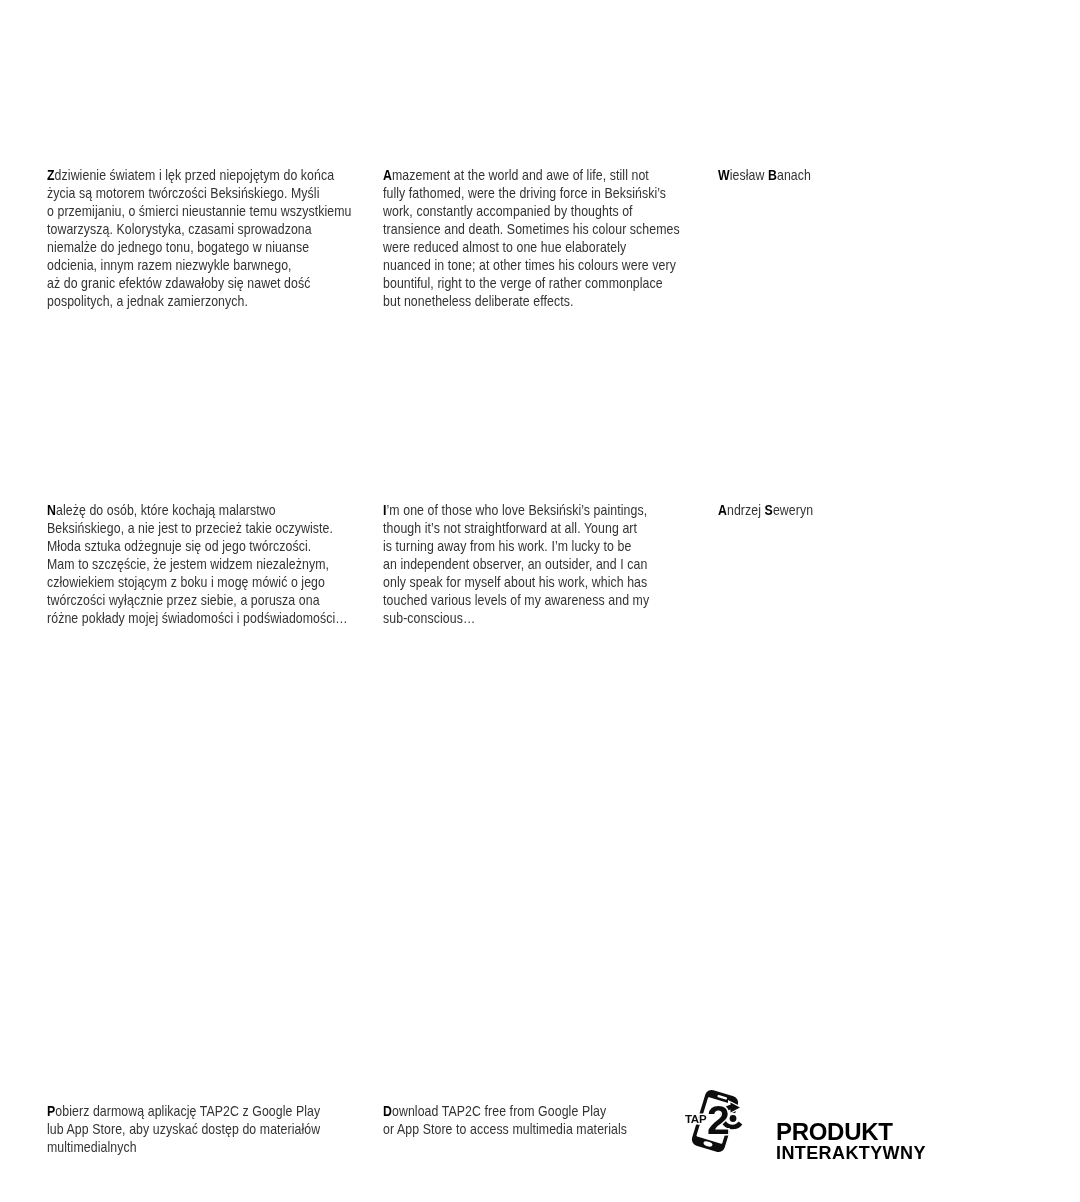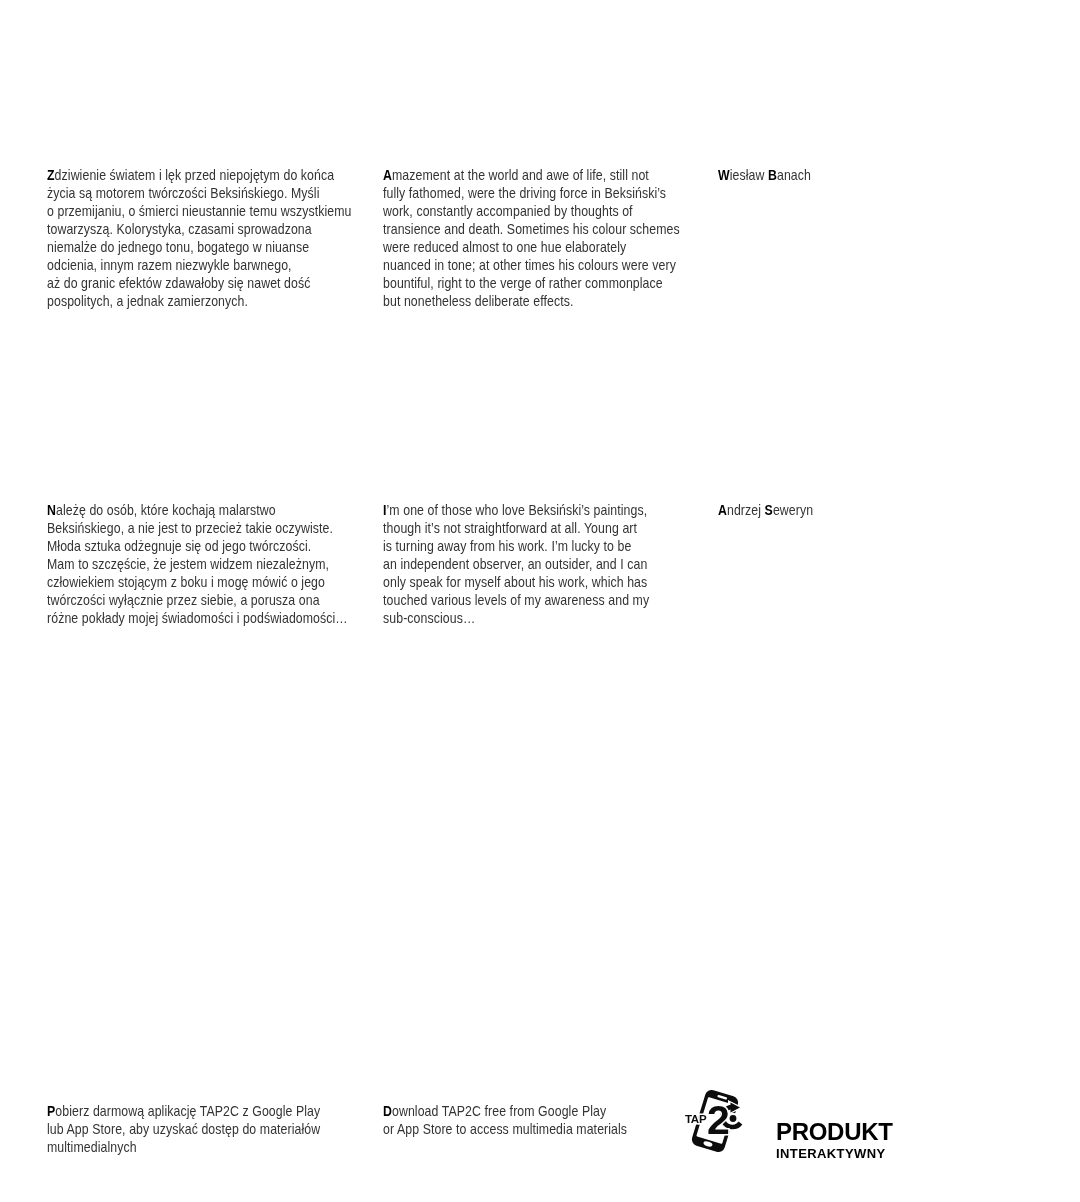--- a/index.html
+++ b/index.html
@@ -44,21 +44,21 @@
 
   #logo-wrap { position: absolute; left: 679px; top: 1081px; width: 82px; height: 82px; }
   svg text { font-family: "Liberation Sans", sans-serif; }
 
   #badge { position: absolute; left: 776px; top: 1120px; color: #000000; }
   .badge-title {
     font-weight: 700; font-size: 24px; line-height: 24px;
     letter-spacing: -0.3px;
   }
   .badge-sub {
-    font-weight: 700; font-size: 13px; line-height: 13px;
+    font-weight: 700; font-size: 18px; line-height: 13px;
     letter-spacing: 0.4px; margin-top: 3px;
   }
 </style>
 </head>
 <body>
 
 <div class="para" id="q1-pl"><span class="lead">Z</span><span class="lines">dziwienie światem i lęk przed niepojętym do końca
 życia są motorem twórczości Beksińskiego. Myśli
 o przemijaniu, o śmierci nieustannie temu wszystkiemu
 towarzyszą. Kolorystyka, czasami sprowadzona

